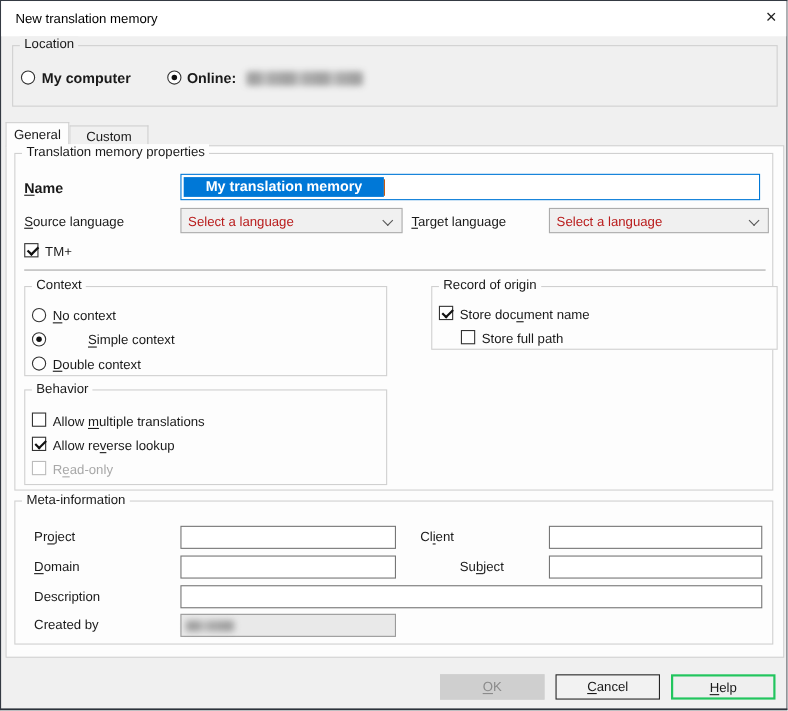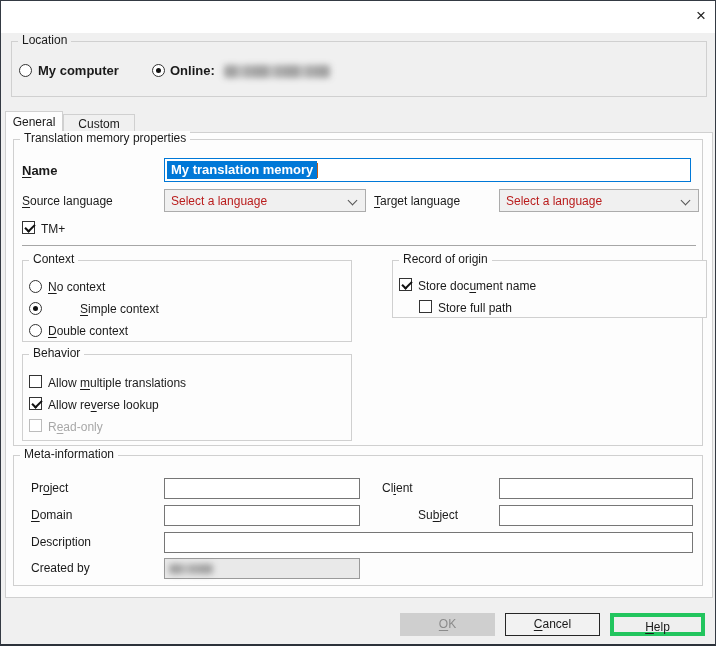--- a/index.html
+++ b/index.html
@@ -32,43 +32,44 @@
   
   .tab { position:absolute; text-align:center; font-size:12px; }
   .tab.active { background:#fdfdfd; border:1px solid #d0d0d0; border-bottom:none; z-index:3; line-height:21px; }
   .tab.inactive { background:#f0f0f0; border:1px solid #d0d0d0; border-bottom:none; line-height:18px; z-index:1; }
   .tabpage { position:absolute; left:4px; top:131px; width:708px; height:466px;
              background:#fdfdfd; border:1px solid #d0d0d0; z-index:2; }
   
   .tinput { position:absolute; background:#fff; border:1px solid #767676; }
   .tinput.focus { border:1px solid #0078d7; }
   .tinput.disabled { background:#e9e9e9; border-color:#9a9a9a; }
-  .sel { display:inline-block; margin:2px 0 0 2px; padding:1px 4px; background:#0078d7; color:#fff;
+  .sel { display:inline-block; margin:2px 0 0 2px; padding:1px 20px; background:#0078d7; color:#fff;
          font-weight:700; font-size:13px; line-height:16px; white-space:nowrap; }
   .caret { display:inline-block; width:1px; height:15px; background:#c55a11; vertical-align:middle; }
   .dd { position:absolute; height:23px; background:#f0f0f0; border:1px solid #acacac;
         display:flex; align-items:center; padding-left:6px; font-size:12px; color:#b91c1c; }
   .chev { position:absolute; right:9px; top:7px; width:7px; height:7px;
           border-right:1px solid #555; border-bottom:1px solid #555; transform:rotate(45deg); }
   .sepline { position:absolute; height:1px; background:#a6a6a6; }
   
   .blurblob { position:absolute; filter:blur(3px); border-radius:2px;
       background:repeating-linear-gradient(90deg,#8f8f8f 0 13px,#b5b5b5 13px 20px,#9a9a9a 20px 31px); opacity:.8; }
   
-  .btn { position:absolute; width:95px; height:23px; background:#efefef; border:4px solid #22c55e;
+  .btn { position:absolute; width:95px; height:23px; background:#efefef; border:2px solid #22c55e;
          font-size:12px; text-align:center; line-height:21px; font-family:"Liberation Sans",sans-serif; color:#1a1a1a; }
   .btn.default { border:1px solid #262626; background:#f2f2f2; }
   .btn.disabled { background:#cfcfcf; border:1px solid #cfcfcf; color:#8b8b8b; }
 </style>
 </head>
 <body>
 
 <div class="dialog">
 
   <div class="titlebar">
+    <span class="title">New translation memory</span>
     <span class="close">×</span>
   </div>
 
   <div class="group bg-gray" style="left:10px; top:40px; width:696px; height:56px;">
     <span class="legend">Location</span>
     <div>
       <span class="radio" style="left:7px; top:22px;"></span>
       <span class="lbl bold" style="left:26px; top:21px;">My computer</span>
     </div>
     <div>

